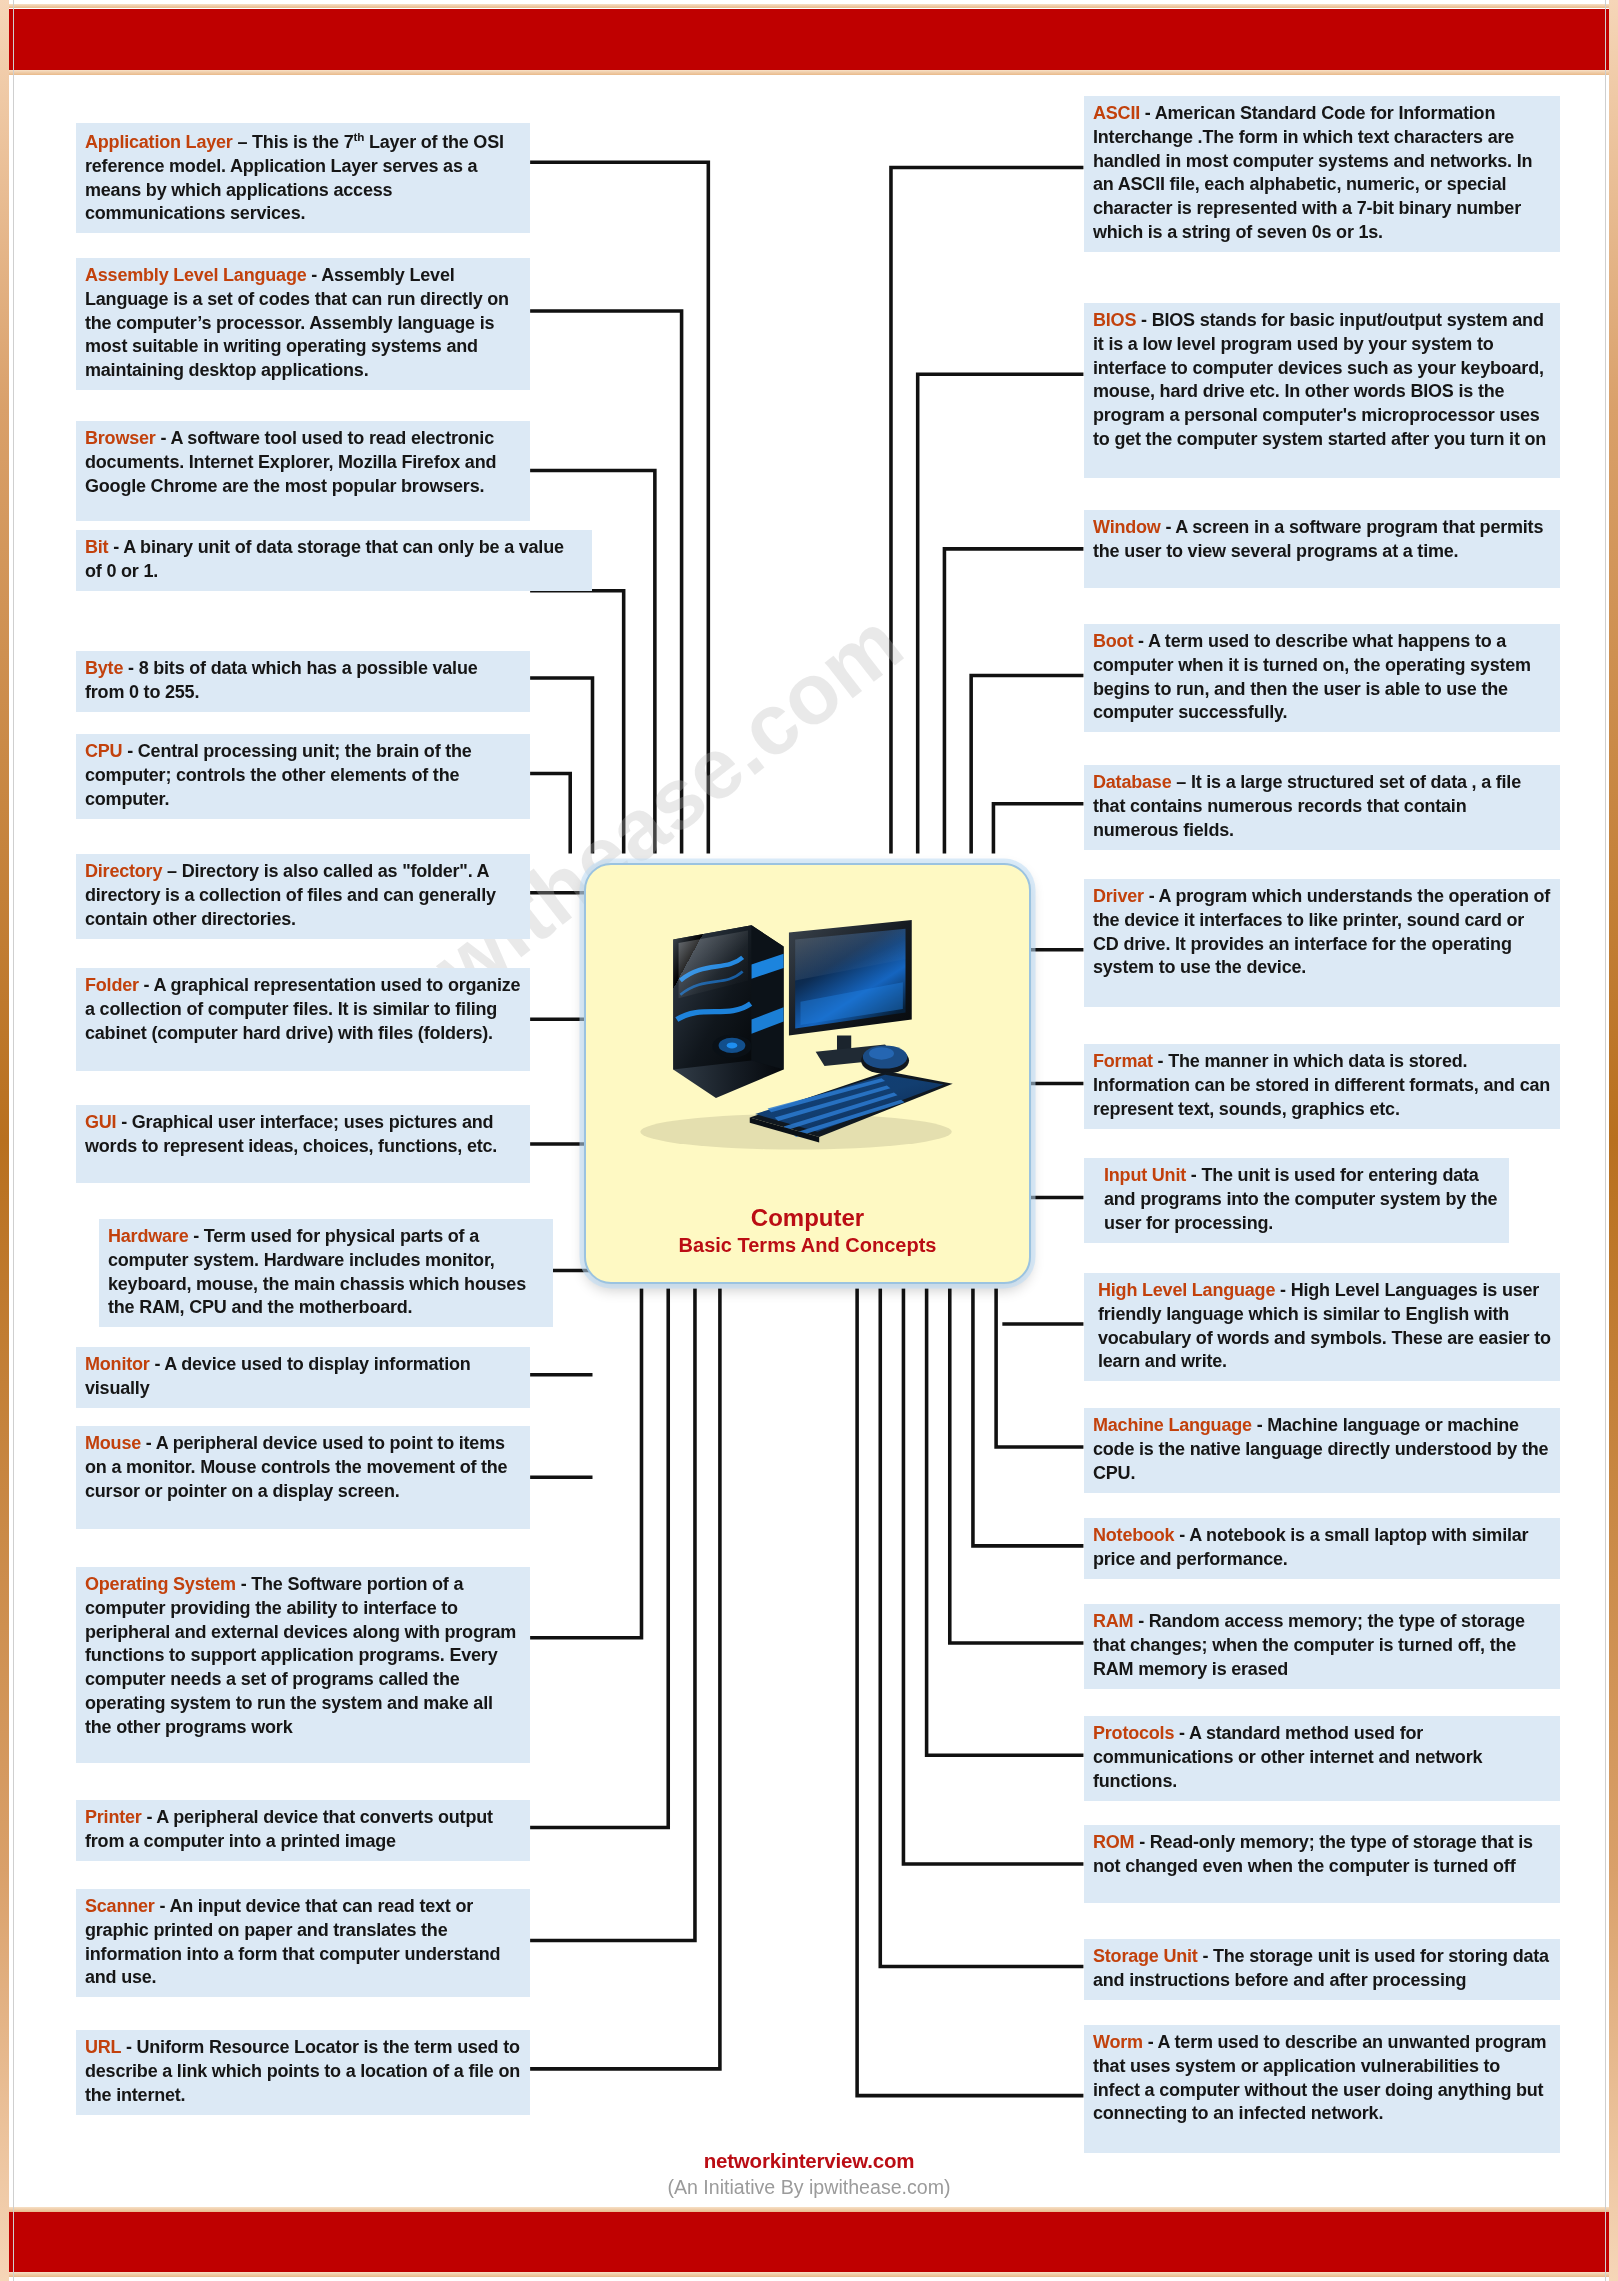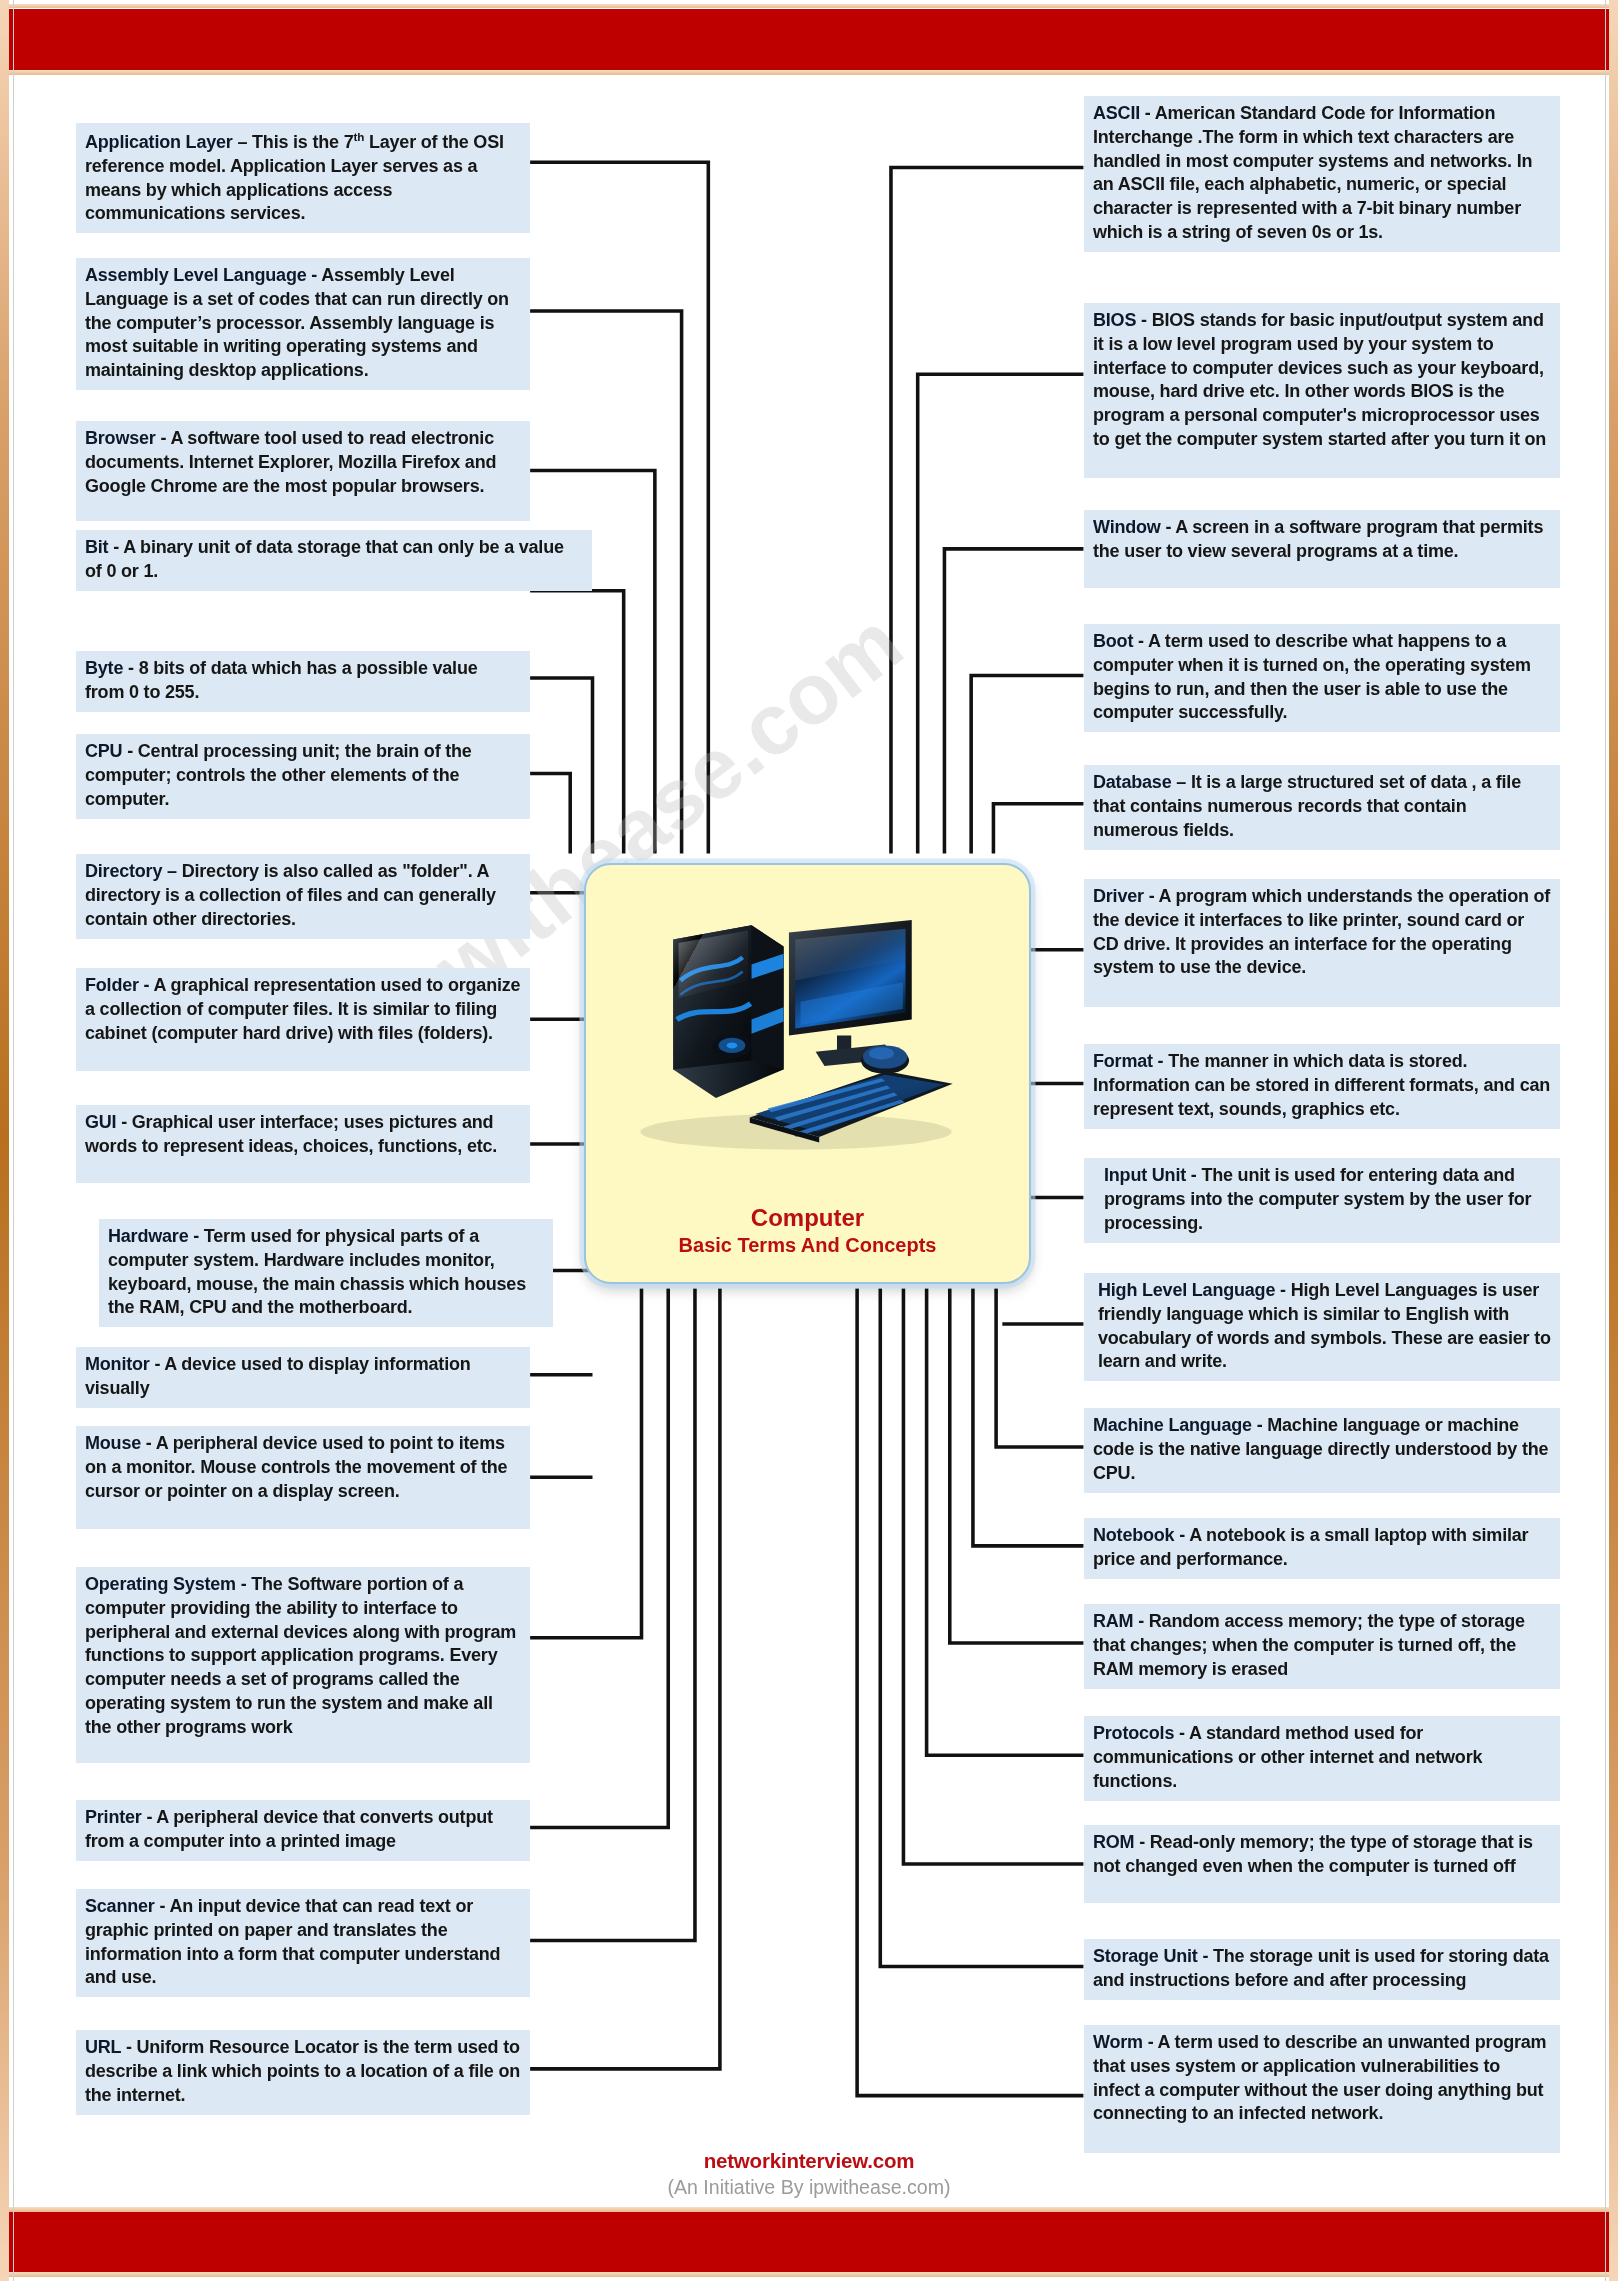--- a/index.html
+++ b/index.html
@@ -89,21 +89,21 @@
   .term-box .txt {
     font-family: "Liberation Sans", sans-serif;
     font-size: 18px;
     line-height: 1.32;
     font-weight: bold;
     color: #161616;
     margin: 0;
     letter-spacing: -0.2px;
   }
   .term-box .term {
-    color: #0f172a;
+    color: #c2410c;
     font-weight: bold;
   }
   .term-box .sep {
     color: #161616;
     font-weight: bold;
   }
   .term-box .sup {
     font-size: 0.65em;
     vertical-align: super;
   }
@@ -296,21 +296,21 @@
       </div>
       <div class="term-box" style="left: 1084px; top: 765px; width: 476px; min-height: 78px;">
         <p class="txt"><span class="term">Database</span><span class="sep"> –</span><span> It is a large structured set of data , a file that contains numerous records that contain numerous fields.</span></p>
       </div>
       <div class="term-box" style="left: 1084px; top: 879px; width: 476px; min-height: 128px;">
         <p class="txt"><span class="term">Driver</span><span class="sep"> -</span><span> A program which understands the operation of the device it interfaces to like printer, sound card or CD drive. It provides an interface for the operating system to use the device.</span></p>
       </div>
       <div class="term-box" style="left: 1084px; top: 1044px; width: 476px; min-height: 78px;">
         <p class="txt"><span class="term">Format</span><span class="sep"> -</span><span> The manner in which data is stored. Information can be stored in different formats, and can represent text, sounds, graphics etc.</span></p>
       </div>
-      <div class="term-box" style="left: 1084px; top: 1158px; width: 476px; min-height: 78px; padding-left: 20px;">
+      <div class="term-box" style="left: 1084px; top: 1158px; width: 425px; min-height: 78px; padding-left: 20px;">
         <p class="txt"><span class="term">Input Unit</span><span class="sep"> -</span><span> The unit is used for entering data and programs into the computer system by the user for processing.</span></p>
       </div>
       <div class="term-box" style="left: 1084px; top: 1273px; width: 476px; min-height: 103px; padding-left: 14px;">
         <p class="txt"><span class="term">High Level Language</span><span class="sep"> -</span><span> High Level Languages is user friendly language which is similar to English with vocabulary of words and symbols. These are easier to learn and write.</span></p>
       </div>
       <div class="term-box" style="left: 1084px; top: 1408px; width: 476px; min-height: 78px;">
         <p class="txt"><span class="term">Machine Language</span><span class="sep"> -</span><span> Machine language or machine code is the native language directly understood by the CPU.</span></p>
       </div>
       <div class="term-box" style="left: 1084px; top: 1518px; width: 476px; min-height: 55px;">
         <p class="txt"><span class="term">Notebook</span><span class="sep"> -</span><span> A notebook is a small laptop with similar price and performance.</span></p>

